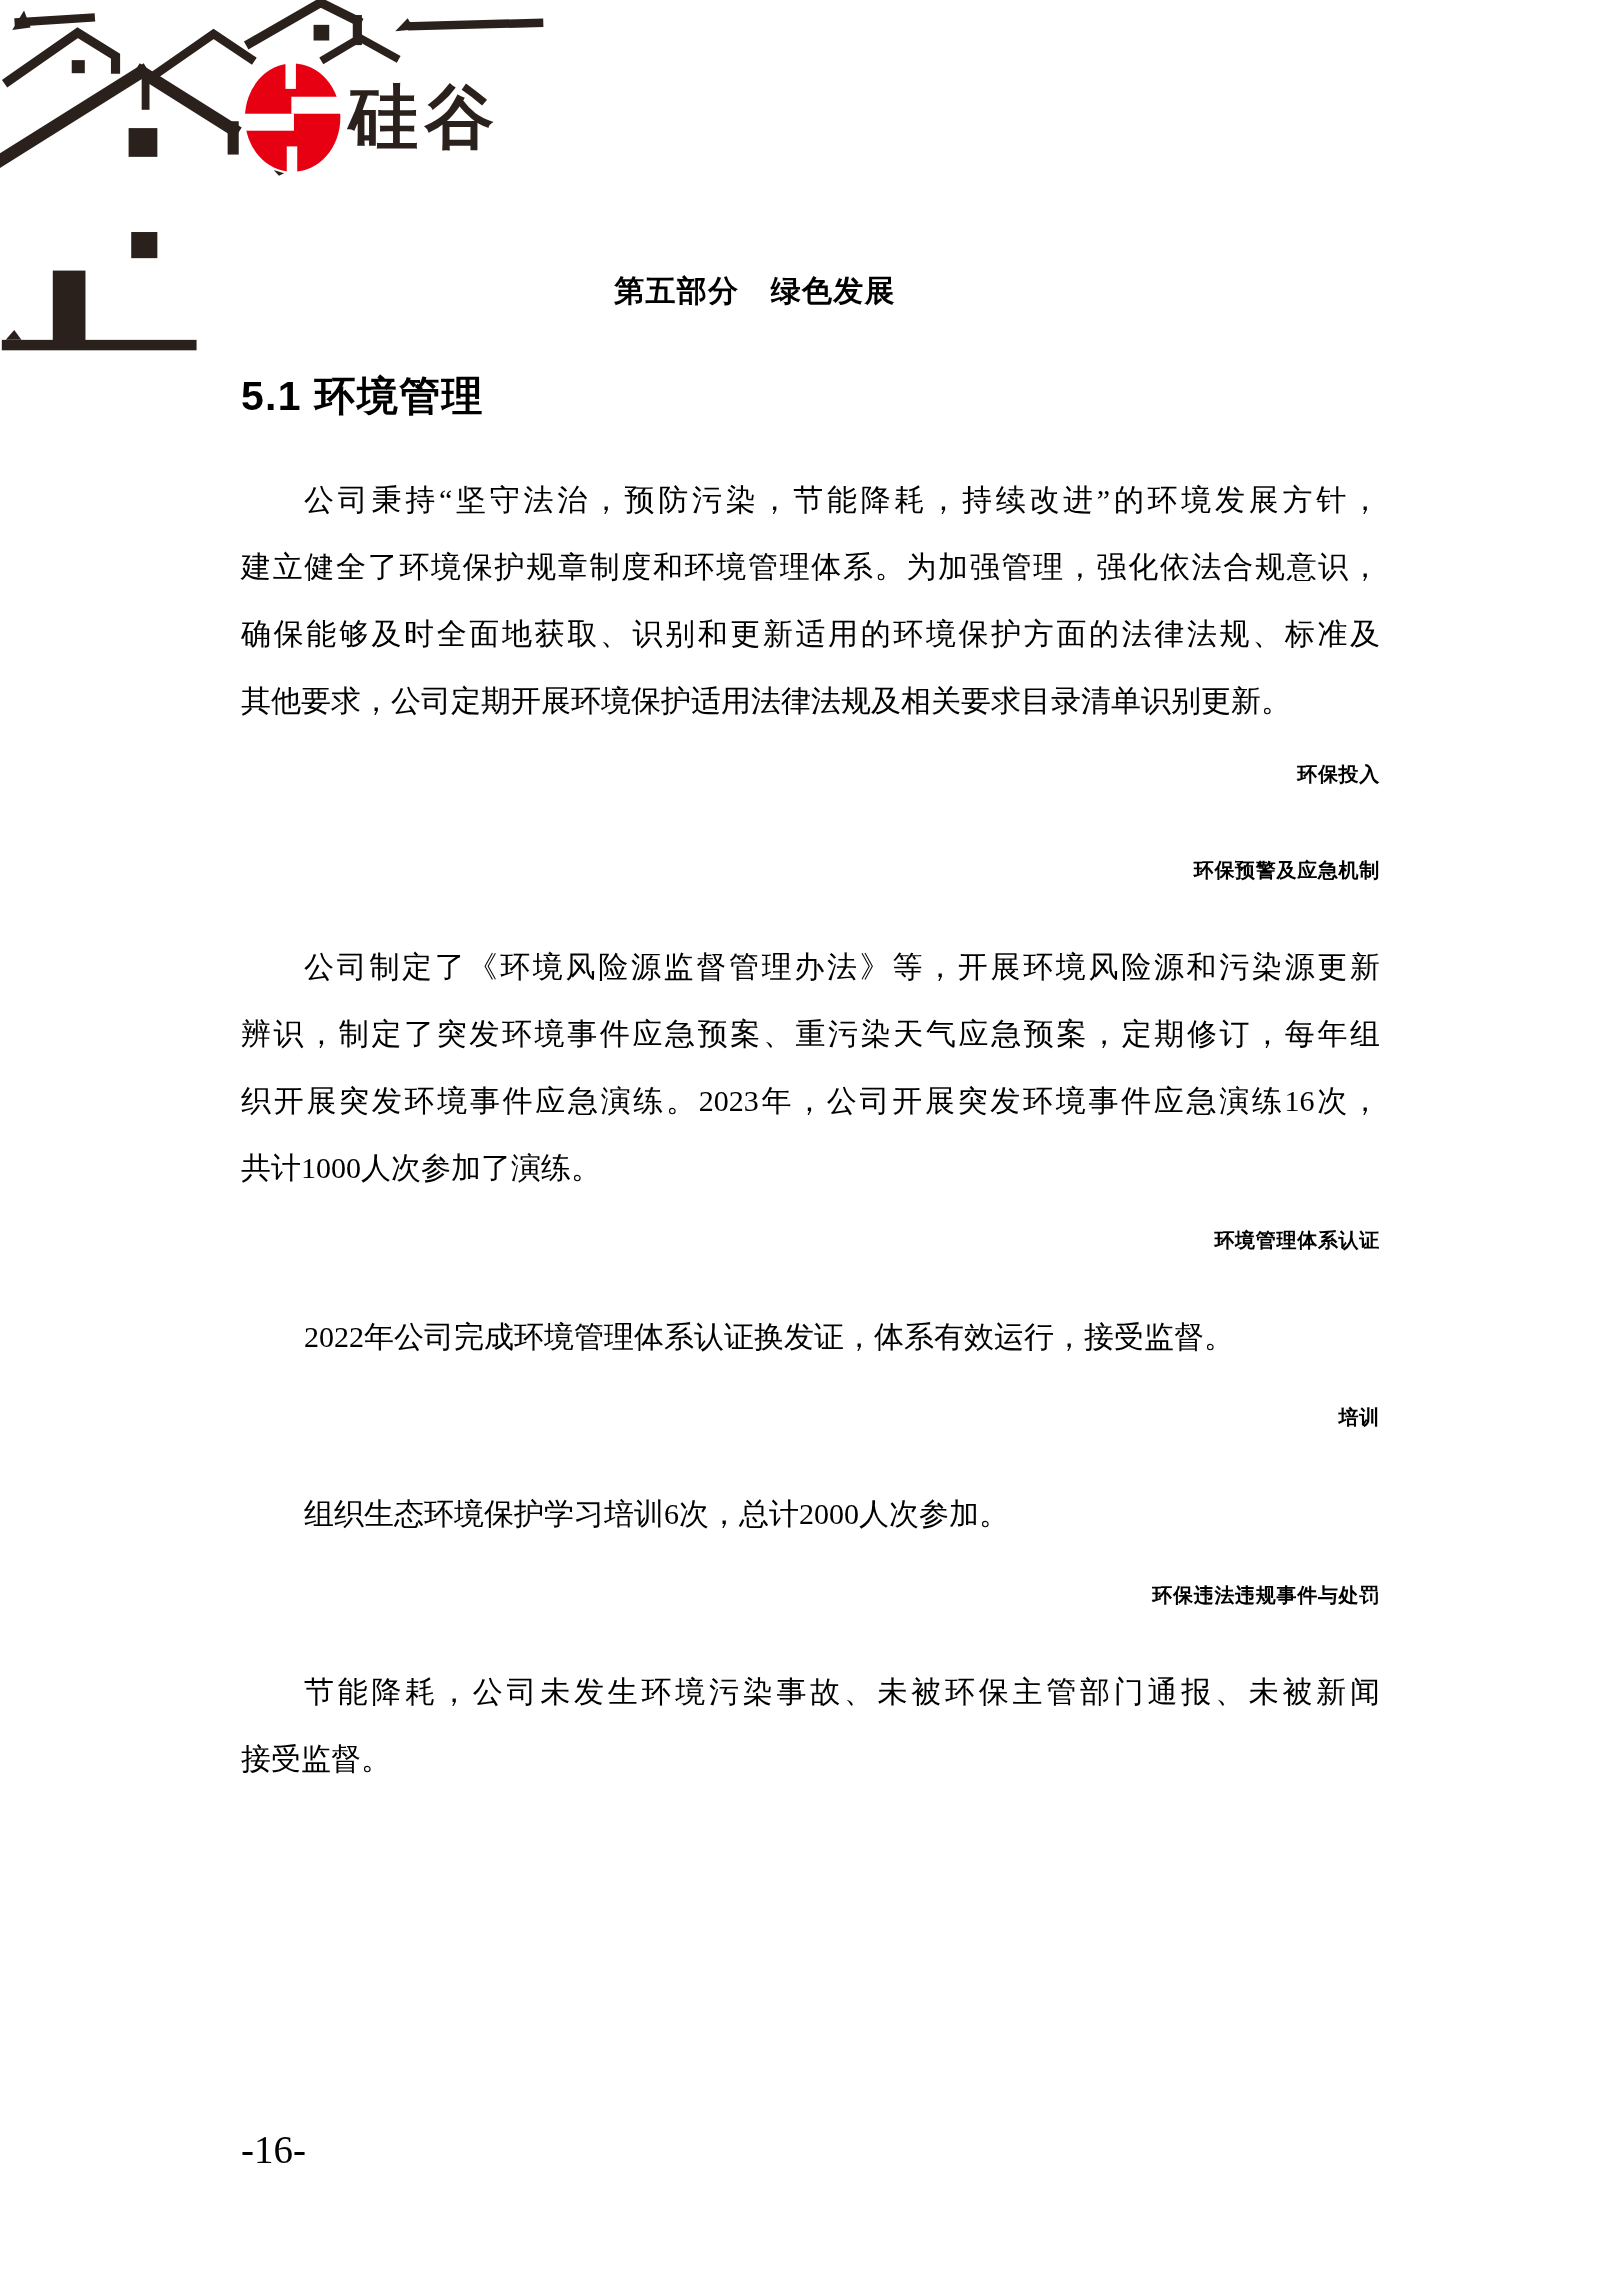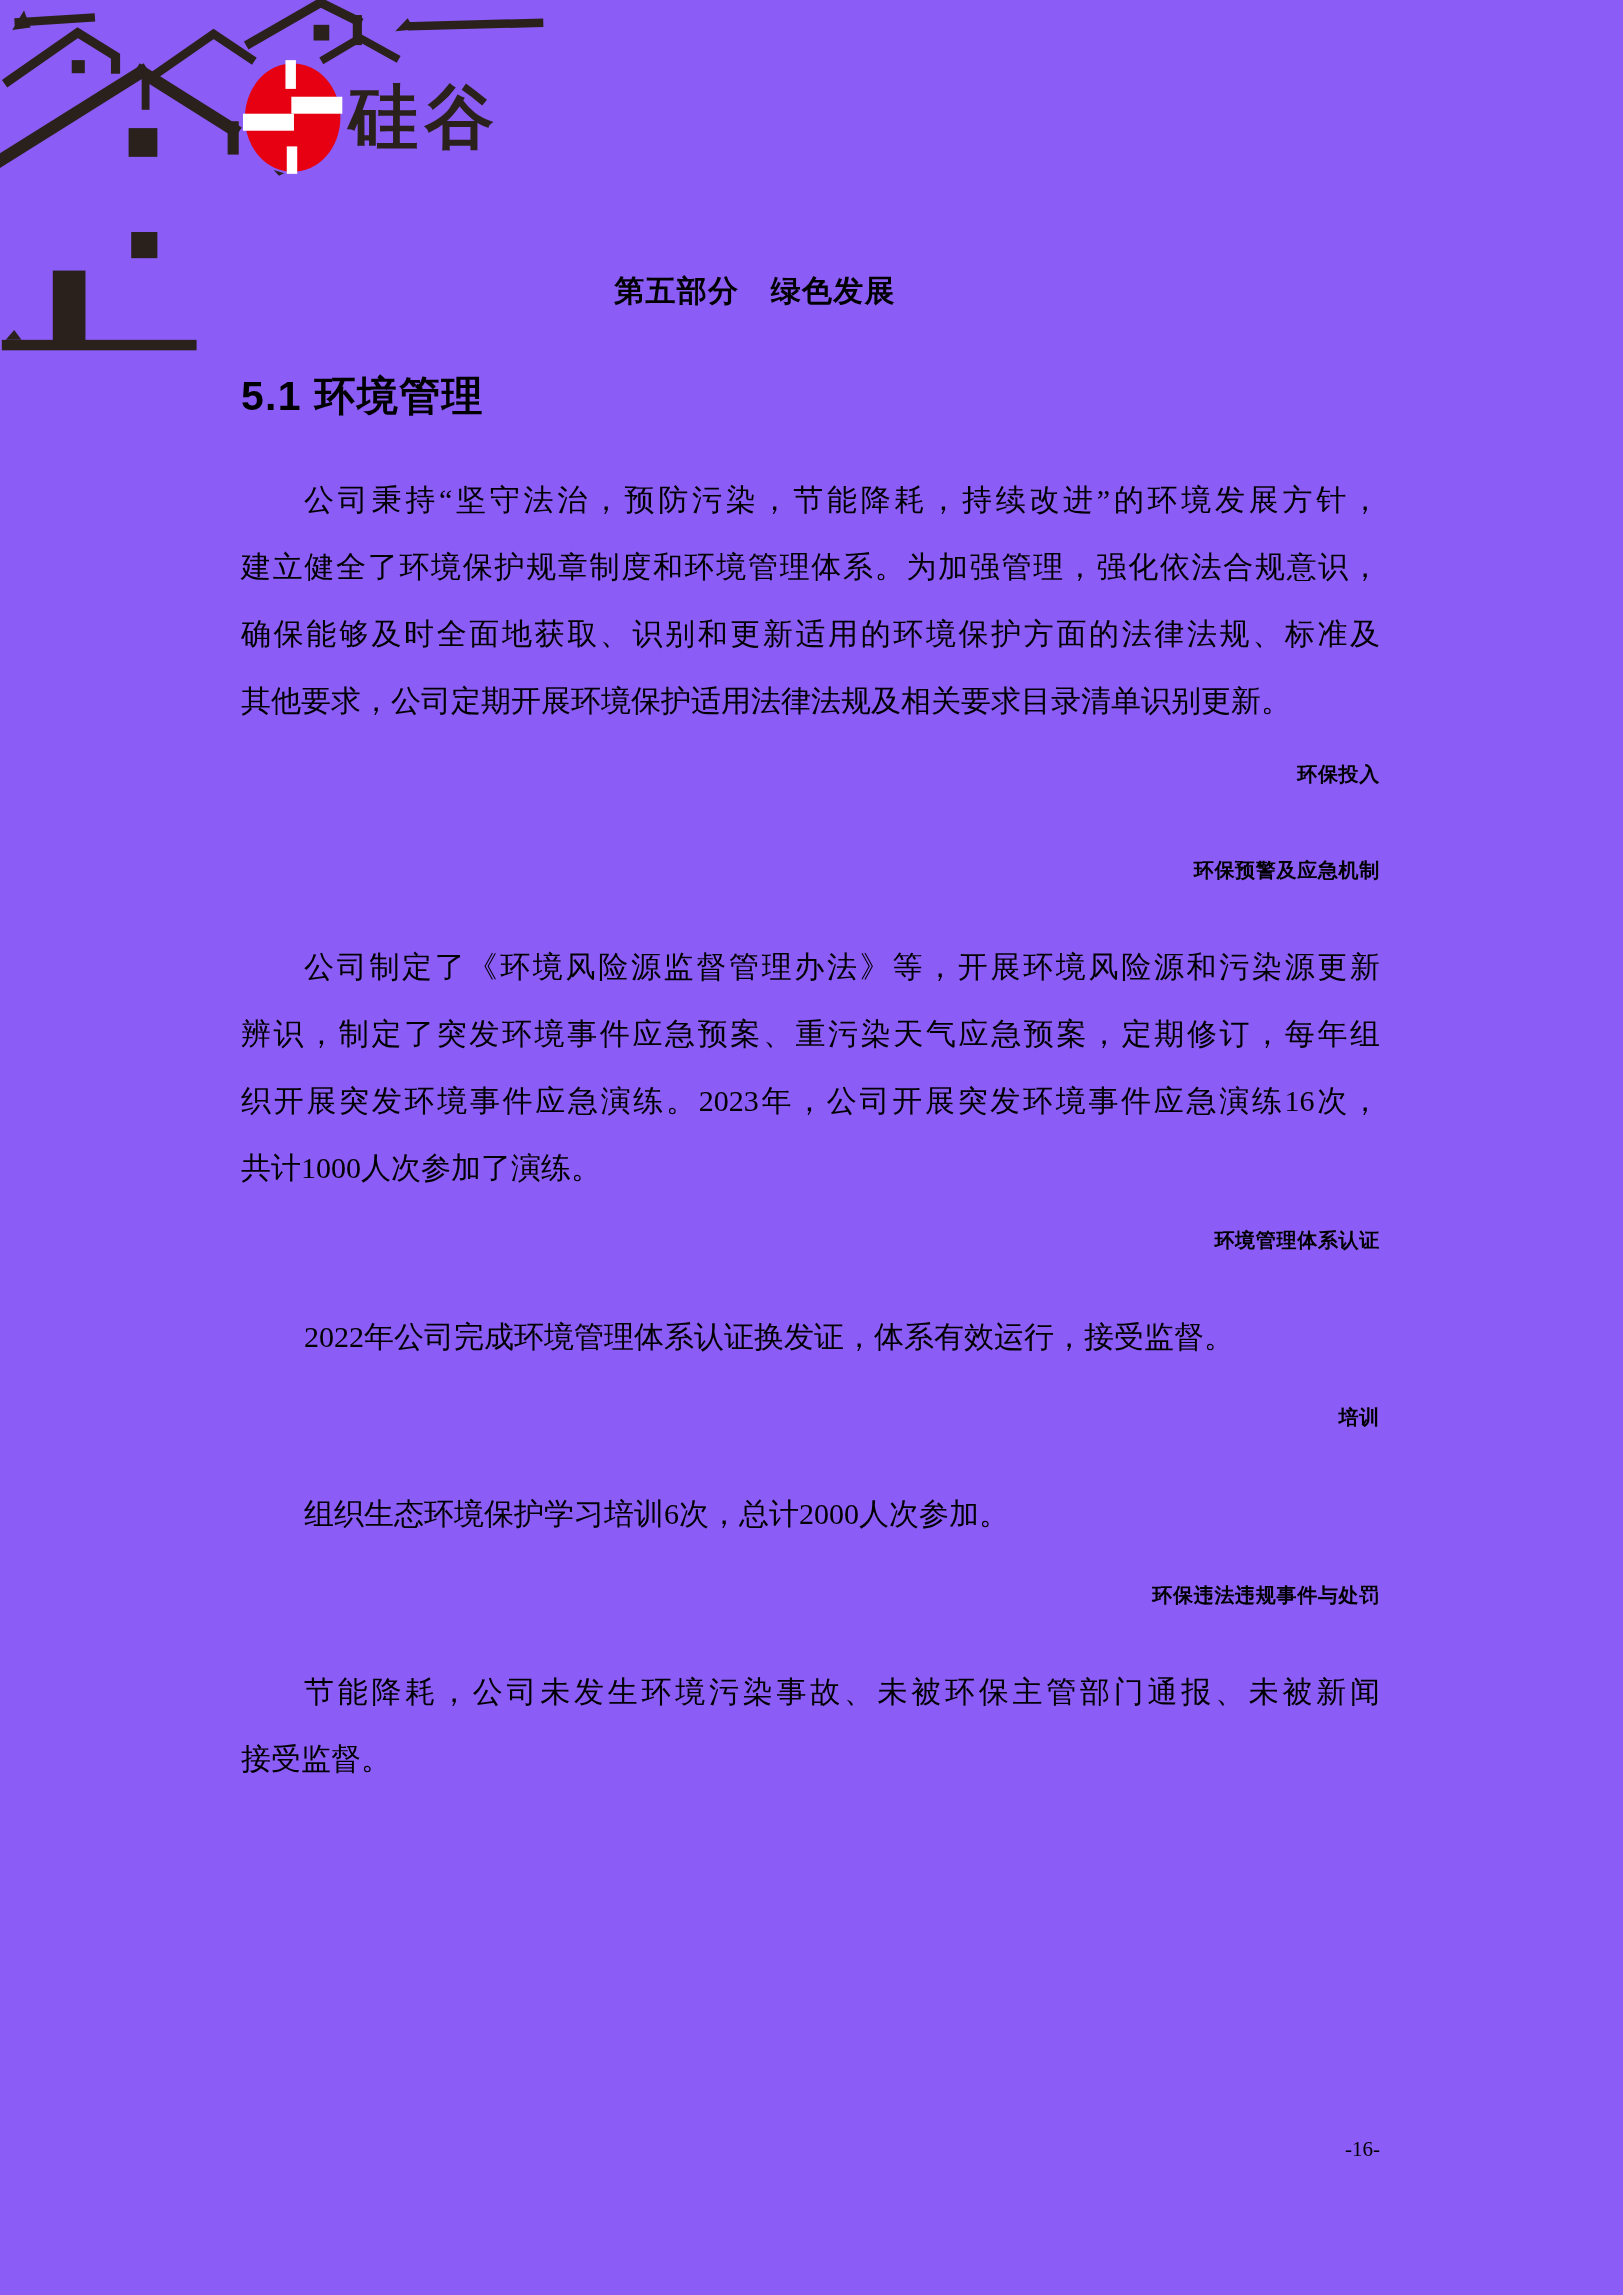--- a/index.html
+++ b/index.html
@@ -1,20 +1,20 @@
 <!DOCTYPE html>
 <html style="font-size:10.5px"><head>
 <meta charset="utf-8">
 <style>
   html,body { margin:0; padding:0; background:#888; }
   .page {
     position:relative;
     width:1623px; height:2295px;
     margin:0 auto;
-    background:#8b5cf6;
+    background:#ffffff;
     font-family:"Liberation Serif","DejaVu Serif",serif;
     color:#000;
     overflow:hidden;
     text-decoration:underline;
   }
   .logo { position:absolute; left:0; top:0; width:550px; height:366px; }
   .content { position:absolute; left:241px; top:0; width:1139px; }
   h1.part-title {
     margin:267px 0 0 0; padding:0 111px 0 0;
     font-family:"Liberation Sans","DejaVu Sans",sans-serif;
@@ -38,21 +38,21 @@
   .ln.last { text-align:left; text-align-last:left; }
   h3.subhead {
     margin:6.5px 0 29px 0;
     font-family:"Liberation Sans","DejaVu Sans",sans-serif;
     font-weight:bold; font-size:20px; line-height:67px;
     text-indent:63px; letter-spacing:0.7px;text-align:right;
   }
   h3.subhead.mt-lg { margin-top:14.4px; }
   .footer {
     position:absolute; left:241px; top:2131px; width:1139px;
-    text-align:right; font-size:21px; line-height:37px;
+    text-align:left; font-size:39px; line-height:37px;
   }
 </style>
 </head>
 <body>
 
 <div class="page">
 
   <svg class="logo" viewBox="0 0 840 560" aria-hidden="true">
 
     <g fill="none" stroke-linecap="square" stroke="#2b211c">

